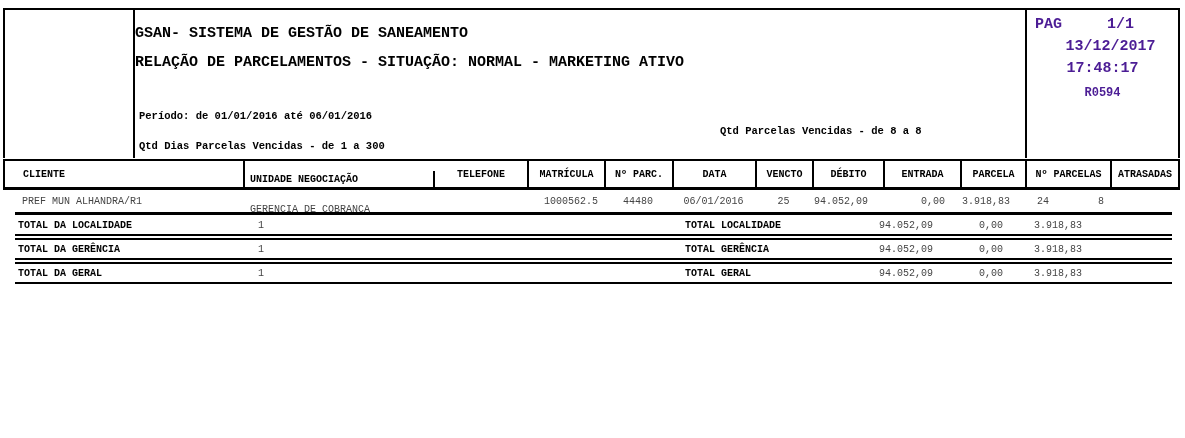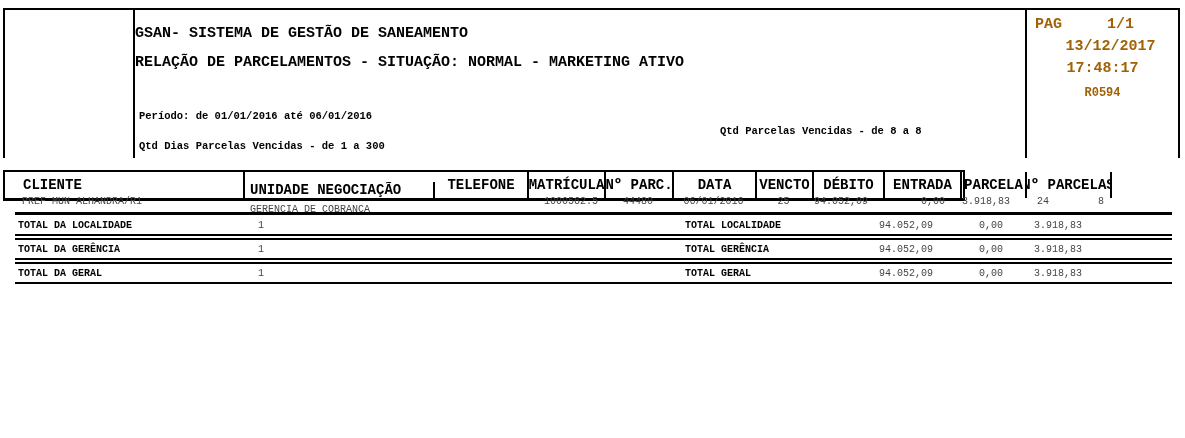--- a/index.html
+++ b/index.html
@@ -15,31 +15,31 @@
   .cell-logo{width:130px;border-right:2px solid #000;box-sizing:border-box;}
   .cell-main{flex:1;position:relative;}
   .cell-pag{width:153px;border-left:2px solid #000;box-sizing:border-box;position:relative;}
   .title{position:absolute;left:0;width:100%;text-align:left;font-size:15px;font-weight:bold;white-space:nowrap;}
   .title1{top:15px;}
   .title2{top:44px;}
   .hdr-small{position:absolute;font-size:10.5px;font-weight:bold;white-space:nowrap;}
   .period{left:4px;top:100px;}
   .qtd-dias{left:4px;top:130px;}
   .qtd-parc{left:585px;top:115px;}
-  .pag-line{position:absolute;font-size:15px;font-weight:bold;white-space:nowrap;color:#a16207;}
+  .pag-line{position:absolute;font-size:15px;font-weight:bold;white-space:nowrap;color:#4c1d95;}
   .pag-label{left:8px;top:6px;}
   .pag-value{right:44px;top:6px;}
   .pag-date{left:0;width:100%;text-align:center;top:28px;padding-left:8px;}
   .pag-time{left:0;width:100%;text-align:center;top:50px;}
   .pag-code{left:0;width:100%;text-align:center;top:76px;font-size:12px;}
   
   .thead{
-    position:absolute;left:3px;top:170px;width:962px;height:31px;
+    position:absolute;left:3px;top:159px;width:1177px;height:31px;
     border:2px solid #000;border-bottom:3px solid #000;box-sizing:border-box;
-    display:flex;font-size:14px;font-weight:bold;
+    display:flex;font-size:10px;font-weight:bold;
   }
   .th{
     border-right:2px solid #000;box-sizing:border-box;
     display:flex;align-items:center;justify-content:center;white-space:nowrap;overflow:hidden;
   }
   .th:last-child{border-right:none;}
   .th.al{justify-content:flex-start;}
   
   .cell{position:absolute;font-size:10px;white-space:nowrap;box-sizing:border-box;}
   .val{color:#444;}

